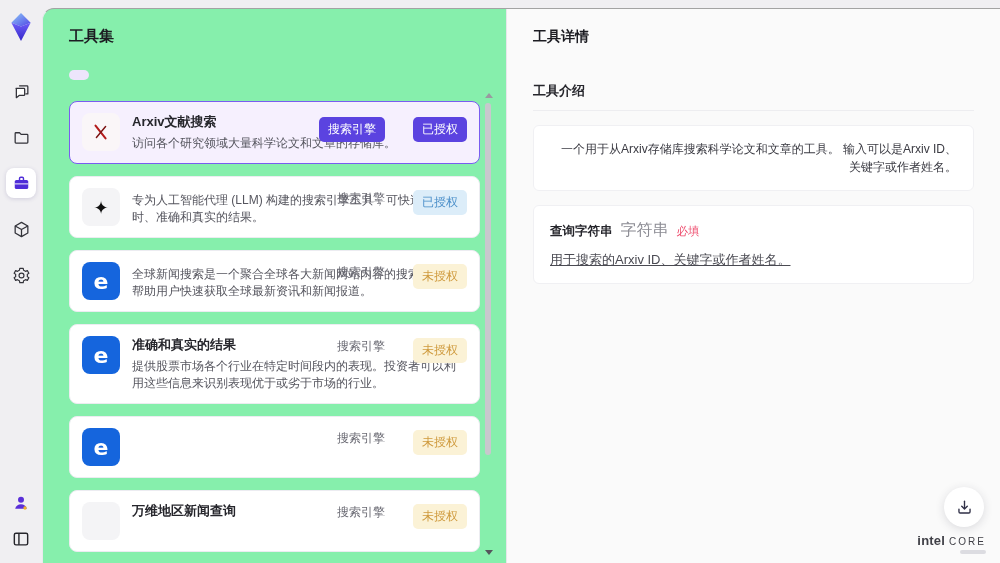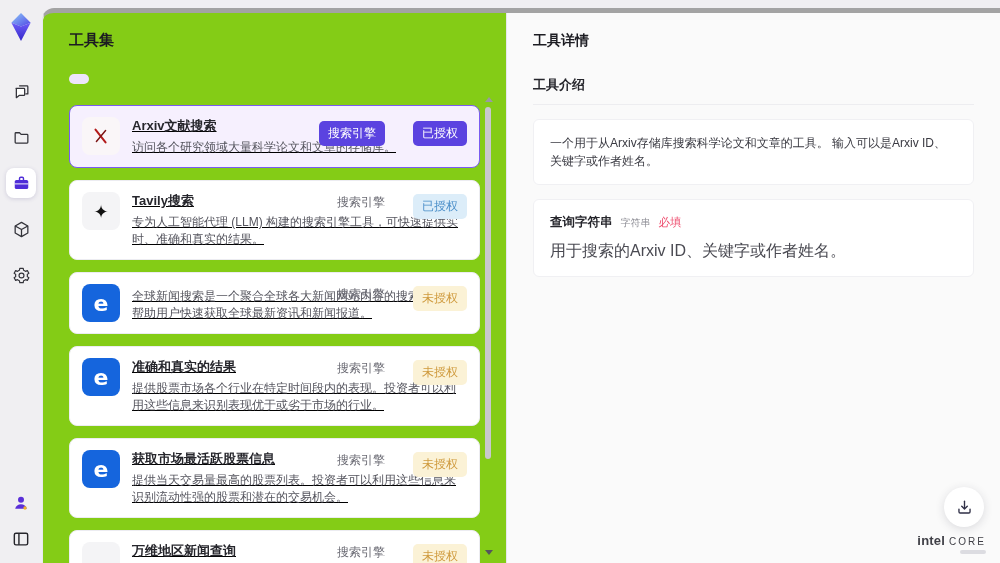--- a/index.html
+++ b/index.html
@@ -12,62 +12,62 @@
   .sidebar { width:42px; flex-shrink:0; display:flex; flex-direction:column; align-items:center; padding-top:10px; }
   .logo { width:30px; height:30px; margin-top:2px; }
   .nav { margin-top:34px; display:flex; flex-direction:column; align-items:center; gap:16px; }
   .nav-item { width:30px; height:30px; display:flex; align-items:center; justify-content:center; border-radius:8px; cursor:pointer; }
   .nav-item.active { background:#fff; box-shadow:0 1px 4px rgba(60,50,120,.18); }
   .nav-item svg { width:19px; height:19px; }
   .sidebar-bottom { margin-top:auto; margin-bottom:10px; display:flex; flex-direction:column; align-items:center; gap:12px; }
   .sidebar-bottom svg { width:20px; height:20px; }
 
   
-  .content { flex:1; margin-top:8px; background:#84cc16; border-top-left-radius:12px; border-top:5px solid #a3a3a3; border-left:1px solid #e9e9ee; display:flex; overflow:hidden; }
+  .content { flex:1; margin-top:8px; background:#86efac; border-top-left-radius:12px; border-top:1px solid #a3a3a3; border-left:1px solid #e9e9ee; display:flex; overflow:hidden; }
 
   
   .list-panel { width:463px; flex-shrink:0; padding:18px 26px 0; position:relative; }
   .page-title { font-size:15px; font-weight:700; color:#1c1c22; }
   .tabs { display:flex; align-items:center; gap:28px; margin-top:16px; font-size:12px; color:#9a9aa3; height:26px; }
   .tab { cursor:pointer; white-space:nowrap; }
   .tab.active { background:#ede5fb; color:#7a3bf2; padding:5px 10px; border-radius:6px; font-weight:500; }
 
   .tool-list { margin-top:13px; display:flex; flex-direction:column; gap:12px; }
   .tool-card { position:relative; display:flex; gap:12px; padding:11px 12px; border:1px solid #ececf1; border-radius:8px; background:#fff; cursor:pointer; }
   .tool-card.selected { background:#f6f0fe; border:1.5px solid #7a5cf0; }
   .tool-icon { width:38px; height:38px; border-radius:8px; flex-shrink:0; display:flex; align-items:center; justify-content:center; background:#f4f4f6; overflow:hidden; }
   .tool-icon.arxiv { background:#faf6f8; }
   .tool-icon.globalnews { background:#1565dd; color:#fff; font-weight:700; font-size:22px; font-family:"DejaVu Sans", sans-serif; }
   .tool-icon.tavily { font-size:18px; color:#111; font-family:"DejaVu Sans", sans-serif; }
-  .tool-body { flex:1; min-width:0;text-decoration:underline; }
+  .tool-body { flex:1; min-width:0; }
   .tool-title { font-size:13px; font-weight:700; color:#26262c; }
   .tool-desc { font-size:12px; color:#55555e; line-height:1.42; margin-top:4px; max-width:345px; }
   .tool-meta { position:absolute; top:13px; right:12px; display:flex; align-items:flex-start; gap:28px; font-size:12px; white-space:nowrap; }
   .tool-card.selected .tool-meta { top:15px; }
   .plain { color:#6c6c75; }
   .pill-purple { background:#5b43e0; color:#fff; padding:4px 9px; border-radius:5px; }
   .pill-blue { background:#dcedf9; color:#4b8fc9; padding:4px 9px; border-radius:5px; }
   .pill-yellow { background:#fbf2d6; color:#cf9a3d; padding:4px 9px; border-radius:5px; }
 
   .scrollbar { position:absolute; right:13px; top:84px; bottom:6px; width:9px; }
   .scroll-up { position:absolute; top:0; left:1px; width:0; height:0; border-left:4px solid transparent; border-right:4px solid transparent; border-bottom:5px solid #9a9aa0; }
   .scroll-down { position:absolute; bottom:2px; left:1px; width:0; height:0; border-left:4px solid transparent; border-right:4px solid transparent; border-top:5px solid #55555c; }
   .scroll-thumb { position:absolute; top:10px; left:1px; width:6px; height:352px; background:#c8c8cd; border-radius:3px; }
 
   
   .detail-panel { flex:1; background:#fafafa; border-left:1px solid #e7e7eb; padding:19px 26px; overflow:hidden; }
   .detail-title { font-size:14px; font-weight:700; color:#1c1c22; }
-  .section-heading { font-size:13px; font-weight:700; color:#26262c; margin-top:26px; padding-bottom:10px; border-bottom:1px solid #ededf0; }
+  .section-heading { font-size:13px; font-weight:700; color:#26262c; margin-top:36px; padding-bottom:10px; border-bottom:1px solid #ededf0; }
   .info-box { margin-top:14px; background:#fff; border:1px solid #f0f0f3; border-radius:6px; padding:14px 16px; }
-  .intro-text { font-size:12px; color:#3a3a42; line-height:1.5; }
+  .intro-text { font-size:12px; color:#3a3a42; line-height:1.5;text-align:right; }
   .param-head { display:flex; align-items:baseline; gap:8px; }
   .param-name { font-size:12.5px; font-weight:700; color:#26262c;text-align:center; }
-  .param-type { font-size:10px; color:#8b8b93; }
+  .param-type { font-size:16px; color:#8b8b93; }
   .param-required { font-size:11.5px; color:#ee4d6e; }
-  .param-desc { margin-top:10px; font-size:16px; color:#4a4a52; }
+  .param-desc { margin-top:10px; font-size:13px; color:#4a4a52;text-decoration:underline; }
 
   
   .fab { position:absolute; right:16px; bottom:36px; width:40px; height:40px; border-radius:50%; background:#fff; border:none; box-shadow:0 2px 10px rgba(40,40,60,.15); display:flex; align-items:center; justify-content:center; cursor:pointer; }
   .brand { position:absolute; right:14px; bottom:9px; text-align:right; }
   .brand-row { display:flex; align-items:baseline; gap:4px; color:#3f3f46; justify-content:flex-end; }
   .intel-word { font-size:13px; font-weight:700; letter-spacing:.2px; }
   .core-word { font-size:10px; letter-spacing:2px; font-weight:500;text-align:center; }
   .brand-bar { margin-left:auto; margin-top:2px; width:26px; height:4px; background:#dcdce1; border-radius:2px; }
 </style>
 </head>
@@ -171,21 +171,20 @@
             <div class="tool-meta">
               <span class="tool-cat pill-purple">搜索引擎</span>
               <span class="tool-auth pill-purple">已授权</span>
             </div>
           </div>
           <div class="tool-card">
 
             <div class="tool-icon tavily">✦</div>
 
             <div class="tool-body">
-              <div class="tool-title">Tavily搜索</div>
               <div class="tool-desc">专为人工智能代理 (LLM) 构建的搜索引擎工具，可快速提供实时、准确和真实的结果。</div>
             </div>
             <div class="tool-meta">
               <span class="tool-cat plain">搜索引擎</span>
               <span class="tool-auth pill-blue">已授权</span>
             </div>
           </div>
           <div class="tool-card">
 
             <div class="tool-icon globalnews">e</div>
@@ -208,24 +207,20 @@
             </div>
             <div class="tool-meta">
               <span class="tool-cat plain">搜索引擎</span>
               <span class="tool-auth pill-yellow">未授权</span>
             </div>
           </div>
           <div class="tool-card">
 
             <div class="tool-icon globalnews">e</div>
 
-            <div class="tool-body">
-              <div class="tool-title">获取市场最活跃股票信息</div>
-              <div class="tool-desc">提供当天交易量最高的股票列表。投资者可以利用这些信息来识别流动性强的股票和潜在的交易机会。</div>
-            </div>
             <div class="tool-meta">
               <span class="tool-cat plain">搜索引擎</span>
               <span class="tool-auth pill-yellow">未授权</span>
             </div>
           </div>
           <div class="tool-card">
 
             <div class="tool-icon news">
               
             </div>

